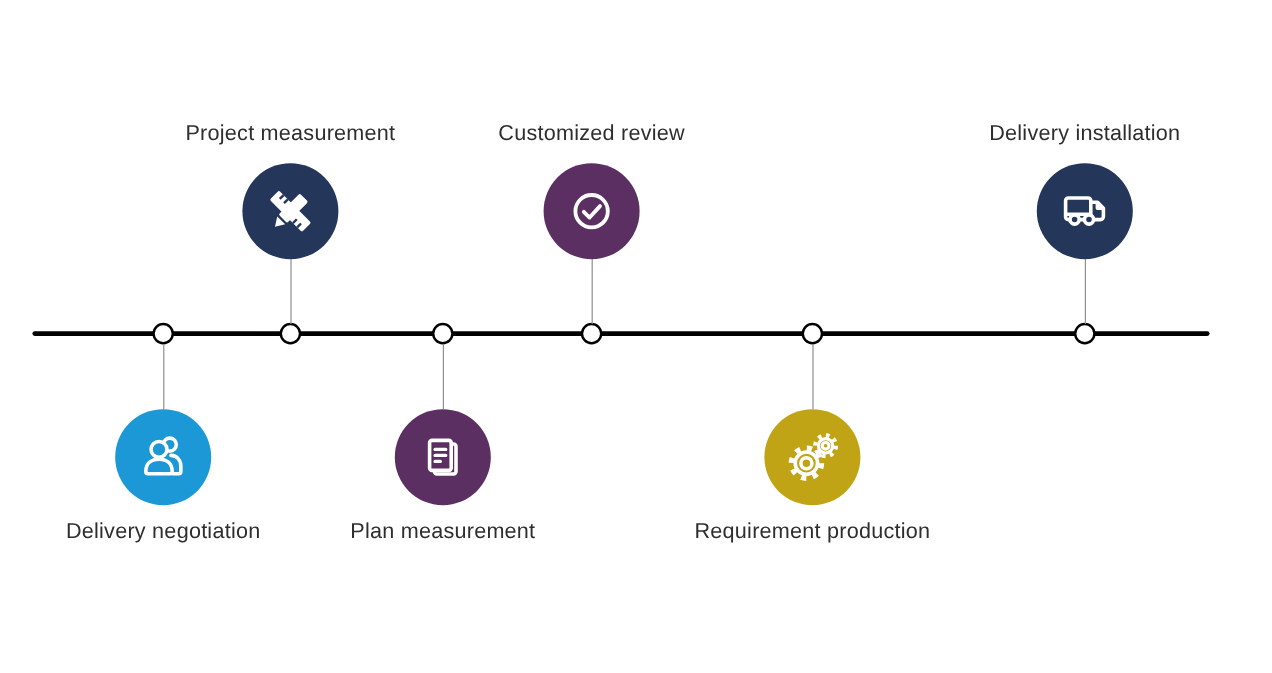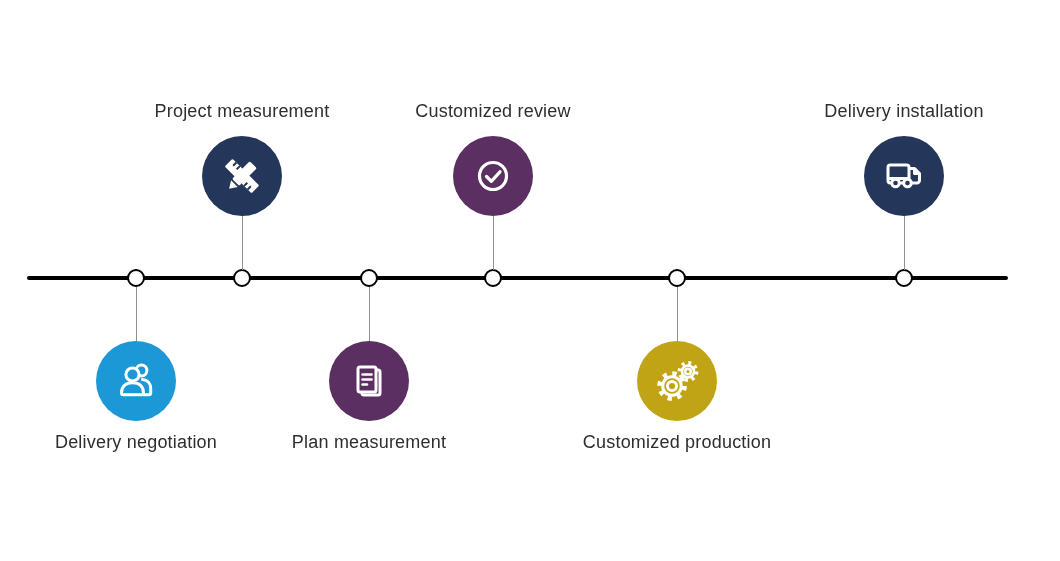--- a/index.html
+++ b/index.html
@@ -116,21 +116,21 @@
         <g stroke="#fff" fill="none">
           <circle cx="19" cy="29" r="12.3" stroke-width="5" stroke-dasharray="4.2 5.46"></circle>
           <circle cx="19" cy="29" r="9.3" stroke-width="3"></circle>
           <circle cx="19" cy="29" r="4.6" stroke-width="3"></circle>
           <circle cx="35" cy="14.5" r="8.4" stroke-width="4" stroke-dasharray="2.9 3.7"></circle>
           <circle cx="35" cy="14.5" r="6" stroke-width="2.6"></circle>
           <circle cx="35" cy="14.5" r="2.8" stroke-width="2.6"></circle>
         </g>
       </svg>
     </div>
-    <div class="label">Customized production</div>
+    <div class="label">Requirement production</div>
   </div>
 
   <div class="milestone top m6">
     <div class="node"></div>
     <div class="connector"></div>
     <div class="big-circle" style="background-color: rgb(36, 54, 90); color: rgb(36, 54, 90);">
       <svg class="icon" width="48" height="48" viewBox="0 0 48 48">
         <g stroke="#fff" stroke-width="3" fill="none" stroke-linejoin="round">
           <rect x="8" y="13" width="21" height="18" rx="2.2"></rect>
           <path d="M8.5 26.5 h20"></path>

